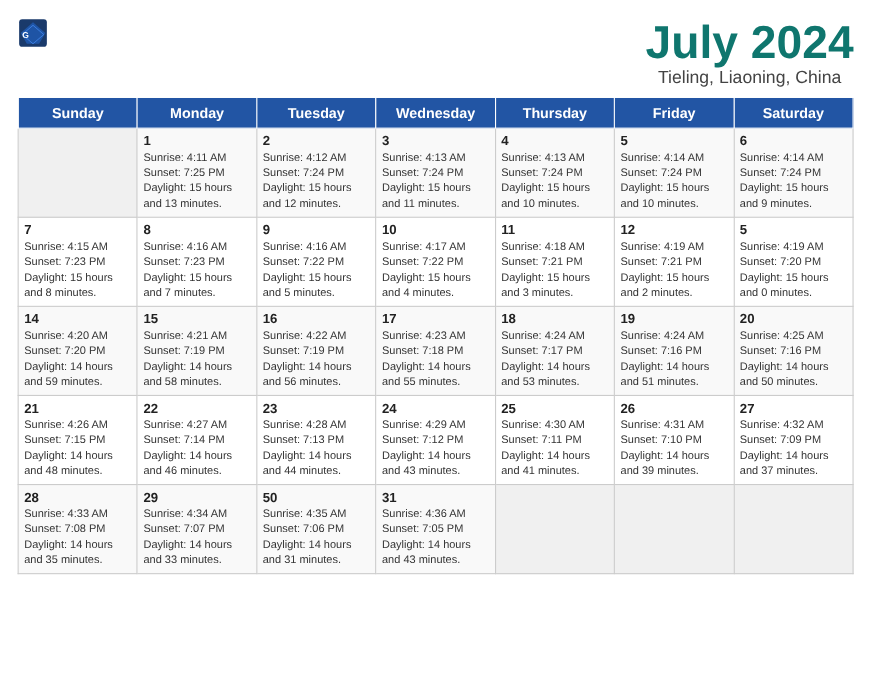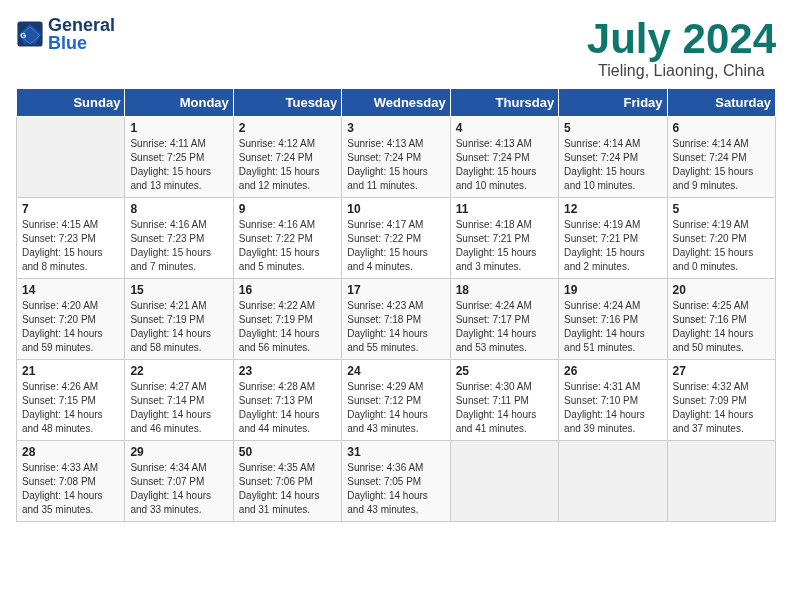--- a/index.html
+++ b/index.html
@@ -51,21 +51,21 @@
     table {
       width: 100%;
       border-collapse: collapse;
     }
     thead th {
       background: #2255a4;
       color: #fff;
       font-size: 13px;
       font-weight: bold;
       padding: 6px 4px;
-      text-align: right;
+      text-align: center;
       border: 1px solid #fff;
     }
     tbody td {
       border: 1px solid #ccc;
       vertical-align: top;
       padding: 4px 5px;
       font-size: 10.5px;
       color: #222;
       width: calc(100% / 7);
       min-height: 80px;
@@ -95,26 +95,20 @@
 <body>
 
 <div class="header-area">
   <div class="logo">
     <svg class="logo-icon" viewBox="0 0 40 40">
       <rect x="2" y="2" width="36" height="36" rx="4" fill="#1a3a6b"></rect>
       <polygon points="20,6 36,20 28,34 12,34 4,20" fill="#2266cc" opacity="0.6"></polygon>
       <polygon points="20,10 34,22 20,34 6,22" fill="none" stroke="#4488ee" stroke-width="1"></polygon>
       <text x="6" y="26" fill="#fff" font-size="11" font-weight="bold">G</text>
     </svg>
-    <div>
-      <div class="logo-text">
-        <span>General</span><br>
-        <span style="color:#2266cc;">Blue</span>
-      </div>
-    </div>
   </div>
   <div class="title-block">
     <div class="month-title">July 2024</div>
     <div class="location-title">Tieling, Liaoning, China</div>
   </div>
 </div>
 
 <table>
   <thead>
     <tr>

